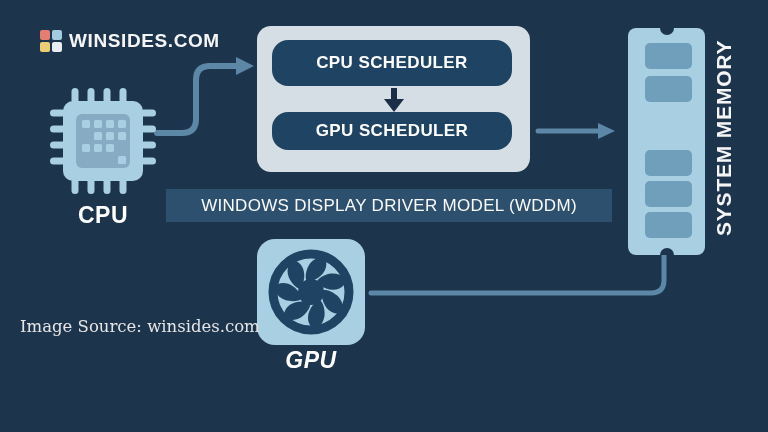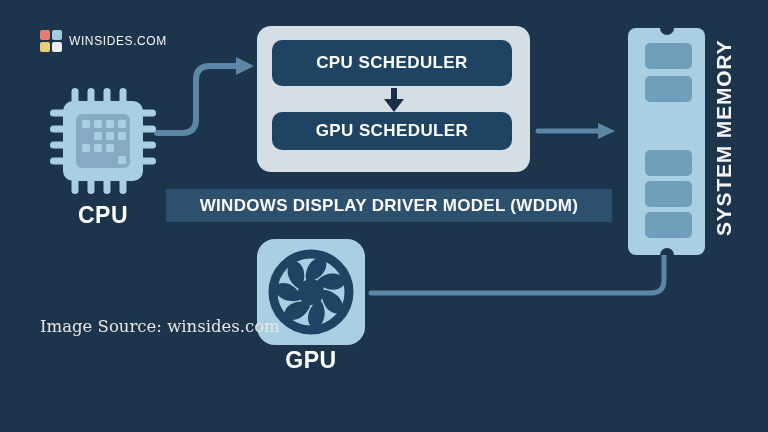--- a/index.html
+++ b/index.html
@@ -19,71 +19,71 @@
   .s-arrow{stroke:var(--c-arrow,#5d87a6);fill:none;}
   .s-ring{stroke:var(--c-box-dark,#1f4463);fill:none;}
   .f-darker{fill:var(--c-dark-arrow,#1a2e48);}
   .s-darker{stroke:var(--c-dark-arrow,#1a2e48);fill:none;}
 
   .overlay{position:absolute;left:0;top:0;width:768px;height:432px;}
 
   
   .logo{position:absolute;left:40px;top:30px;display:flex;align-items:center;gap:7px;}
   .logo-text{
-    color:var(--c-text-light,#f5f5f5);font-size:12px;font-weight:normal;letter-spacing:.6px;
+    color:var(--c-text-light,#f5f5f5);font-size:19px;font-weight:bold;letter-spacing:.6px;
   }
 
   
   .cpu-node{position:absolute;left:48px;top:86px;width:110px;text-align:center;}
   .node-label{
     color:#ffffff;font-weight:bold;font-size:23px;letter-spacing:.5px;margin-top:2px;text-align:center;
   }
 
   
   .sched-panel{
     position:absolute;left:257px;top:26px;width:273px;height:146px;border-radius:14px;
     background:var(--c-panel-light,#d5dee4);
   }
   .sched-box{
-    position:absolute;left:15px;width:240px;border-radius:10px;
+    position:absolute;left:15px;width:240px;border-radius:16px;
     background:var(--c-box-dark,#1f4463);
     color:#ffffff;font-weight:bold;font-size:17px;letter-spacing:.4px;
     display:flex;align-items:center;justify-content:center;
   }
   .sched-box.cpu{top:14px;height:46px;}
   .sched-box.gpu{top:86px;height:38px;}
   .down-arrow{position:absolute;left:124px;top:62px;}
 
   
   .wddm-bar{
     position:absolute;left:166px;top:189px;width:446px;height:33px;
     background:var(--c-wddm-bar,#2d506e);
-    color:#fafafa;font-weight:bold;font-size:17px;letter-spacing:.3px;
+    color:#fafafa;font-weight:normal;font-size:17px;letter-spacing:.3px;
     display:flex;align-items:center;justify-content:center;
   }
 
   
-  .gpu-node{position:absolute;left:257px;top:239px;width:108px;text-align:center;}
+  .gpu-node{position:absolute;left:257px;top:239px;width:108px;text-align:center;font-style:italic;}
   .gpu-box{
     width:108px;height:106px;border-radius:18px;background:var(--c-icon-light-blue,#a9cfe3);
     display:flex;align-items:center;justify-content:center;
   }
 
   
   .memory{position:absolute;left:628px;top:28px;}
   .memory-label{
     position:absolute;left:629px;top:130px;width:190px;height:22px;
     text-align:center;color:var(--c-text-light,#f2f2f2);
     font-weight:bold;font-size:21px;letter-spacing:.8px;line-height:22px;
     transform:rotate(-90deg);transform-origin:center;white-space:nowrap;
   }
 
   
   .footer{
-    position:absolute;left:40px;top:314px;
+    position:absolute;left:20px;top:314px;
     font-family:"DejaVu Serif",serif;color:#e6e6e6;font-size:16.5px;line-height:26px;
   }
 </style>
 </head>
 <body>
 
 <div class="canvas">
 
   <svg class="overlay" viewBox="0 0 768 432">
     <g>

